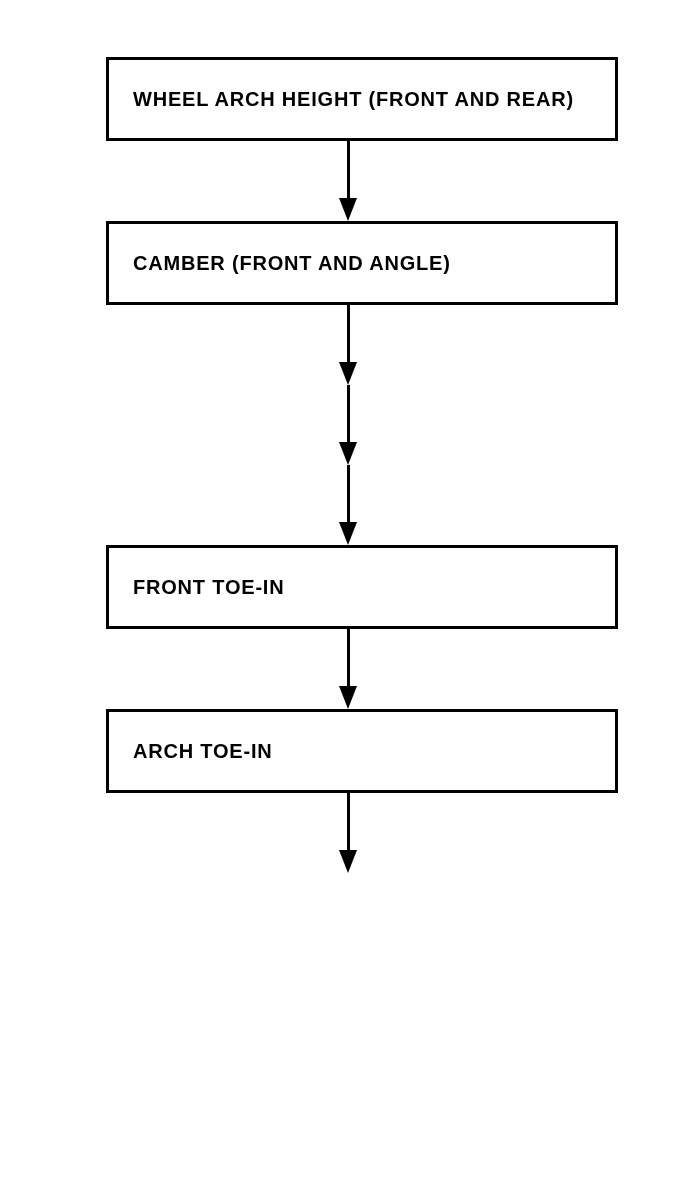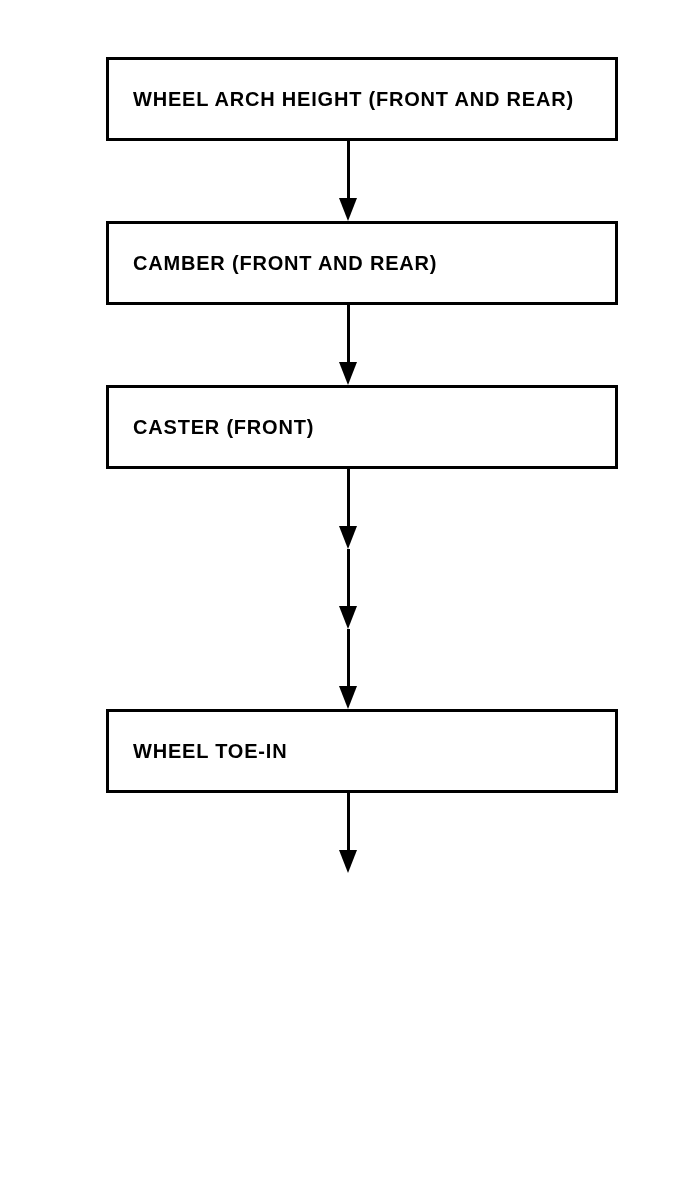--- a/index.html
+++ b/index.html
@@ -71,51 +71,51 @@
     <div class="step-box">
       <span class="step-label">WHEEL ARCH HEIGHT (FRONT AND REAR)</span>
     </div>
 
     <div class="arrow">
       <div class="shaft"></div>
       <div class="head"></div>
     </div>
 
     <div class="step-box">
-      <span class="step-label">CAMBER (FRONT AND REAR)</span>
-    </div>
-
-    <div class="arrow">
-      <div class="shaft"></div>
-      <div class="head"></div>
-    </div>
-
-    <div class="step-box">
-      <span class="step-label">CASTER (FRONT)</span>
+      <span class="step-label">CAMBER (FRONT AND ANGLE)</span>
     </div>
 
     <div class="arrow">
       <div class="shaft"></div>
       <div class="head"></div>
     </div>
 
 
     <div class="arrow">
       <div class="shaft"></div>
       <div class="head"></div>
     </div>
 
 
     <div class="arrow">
       <div class="shaft"></div>
       <div class="head"></div>
     </div>
 
     <div class="step-box">
-      <span class="step-label">WHEEL TOE-IN</span>
+      <span class="step-label">FRONT TOE-IN</span>
+    </div>
+
+    <div class="arrow">
+      <div class="shaft"></div>
+      <div class="head"></div>
+    </div>
+
+    <div class="step-box">
+      <span class="step-label">ARCH TOE-IN</span>
     </div>
 
     <div class="arrow">
       <div class="shaft"></div>
       <div class="head"></div>
     </div>
 
 
   </div>
 </div>

